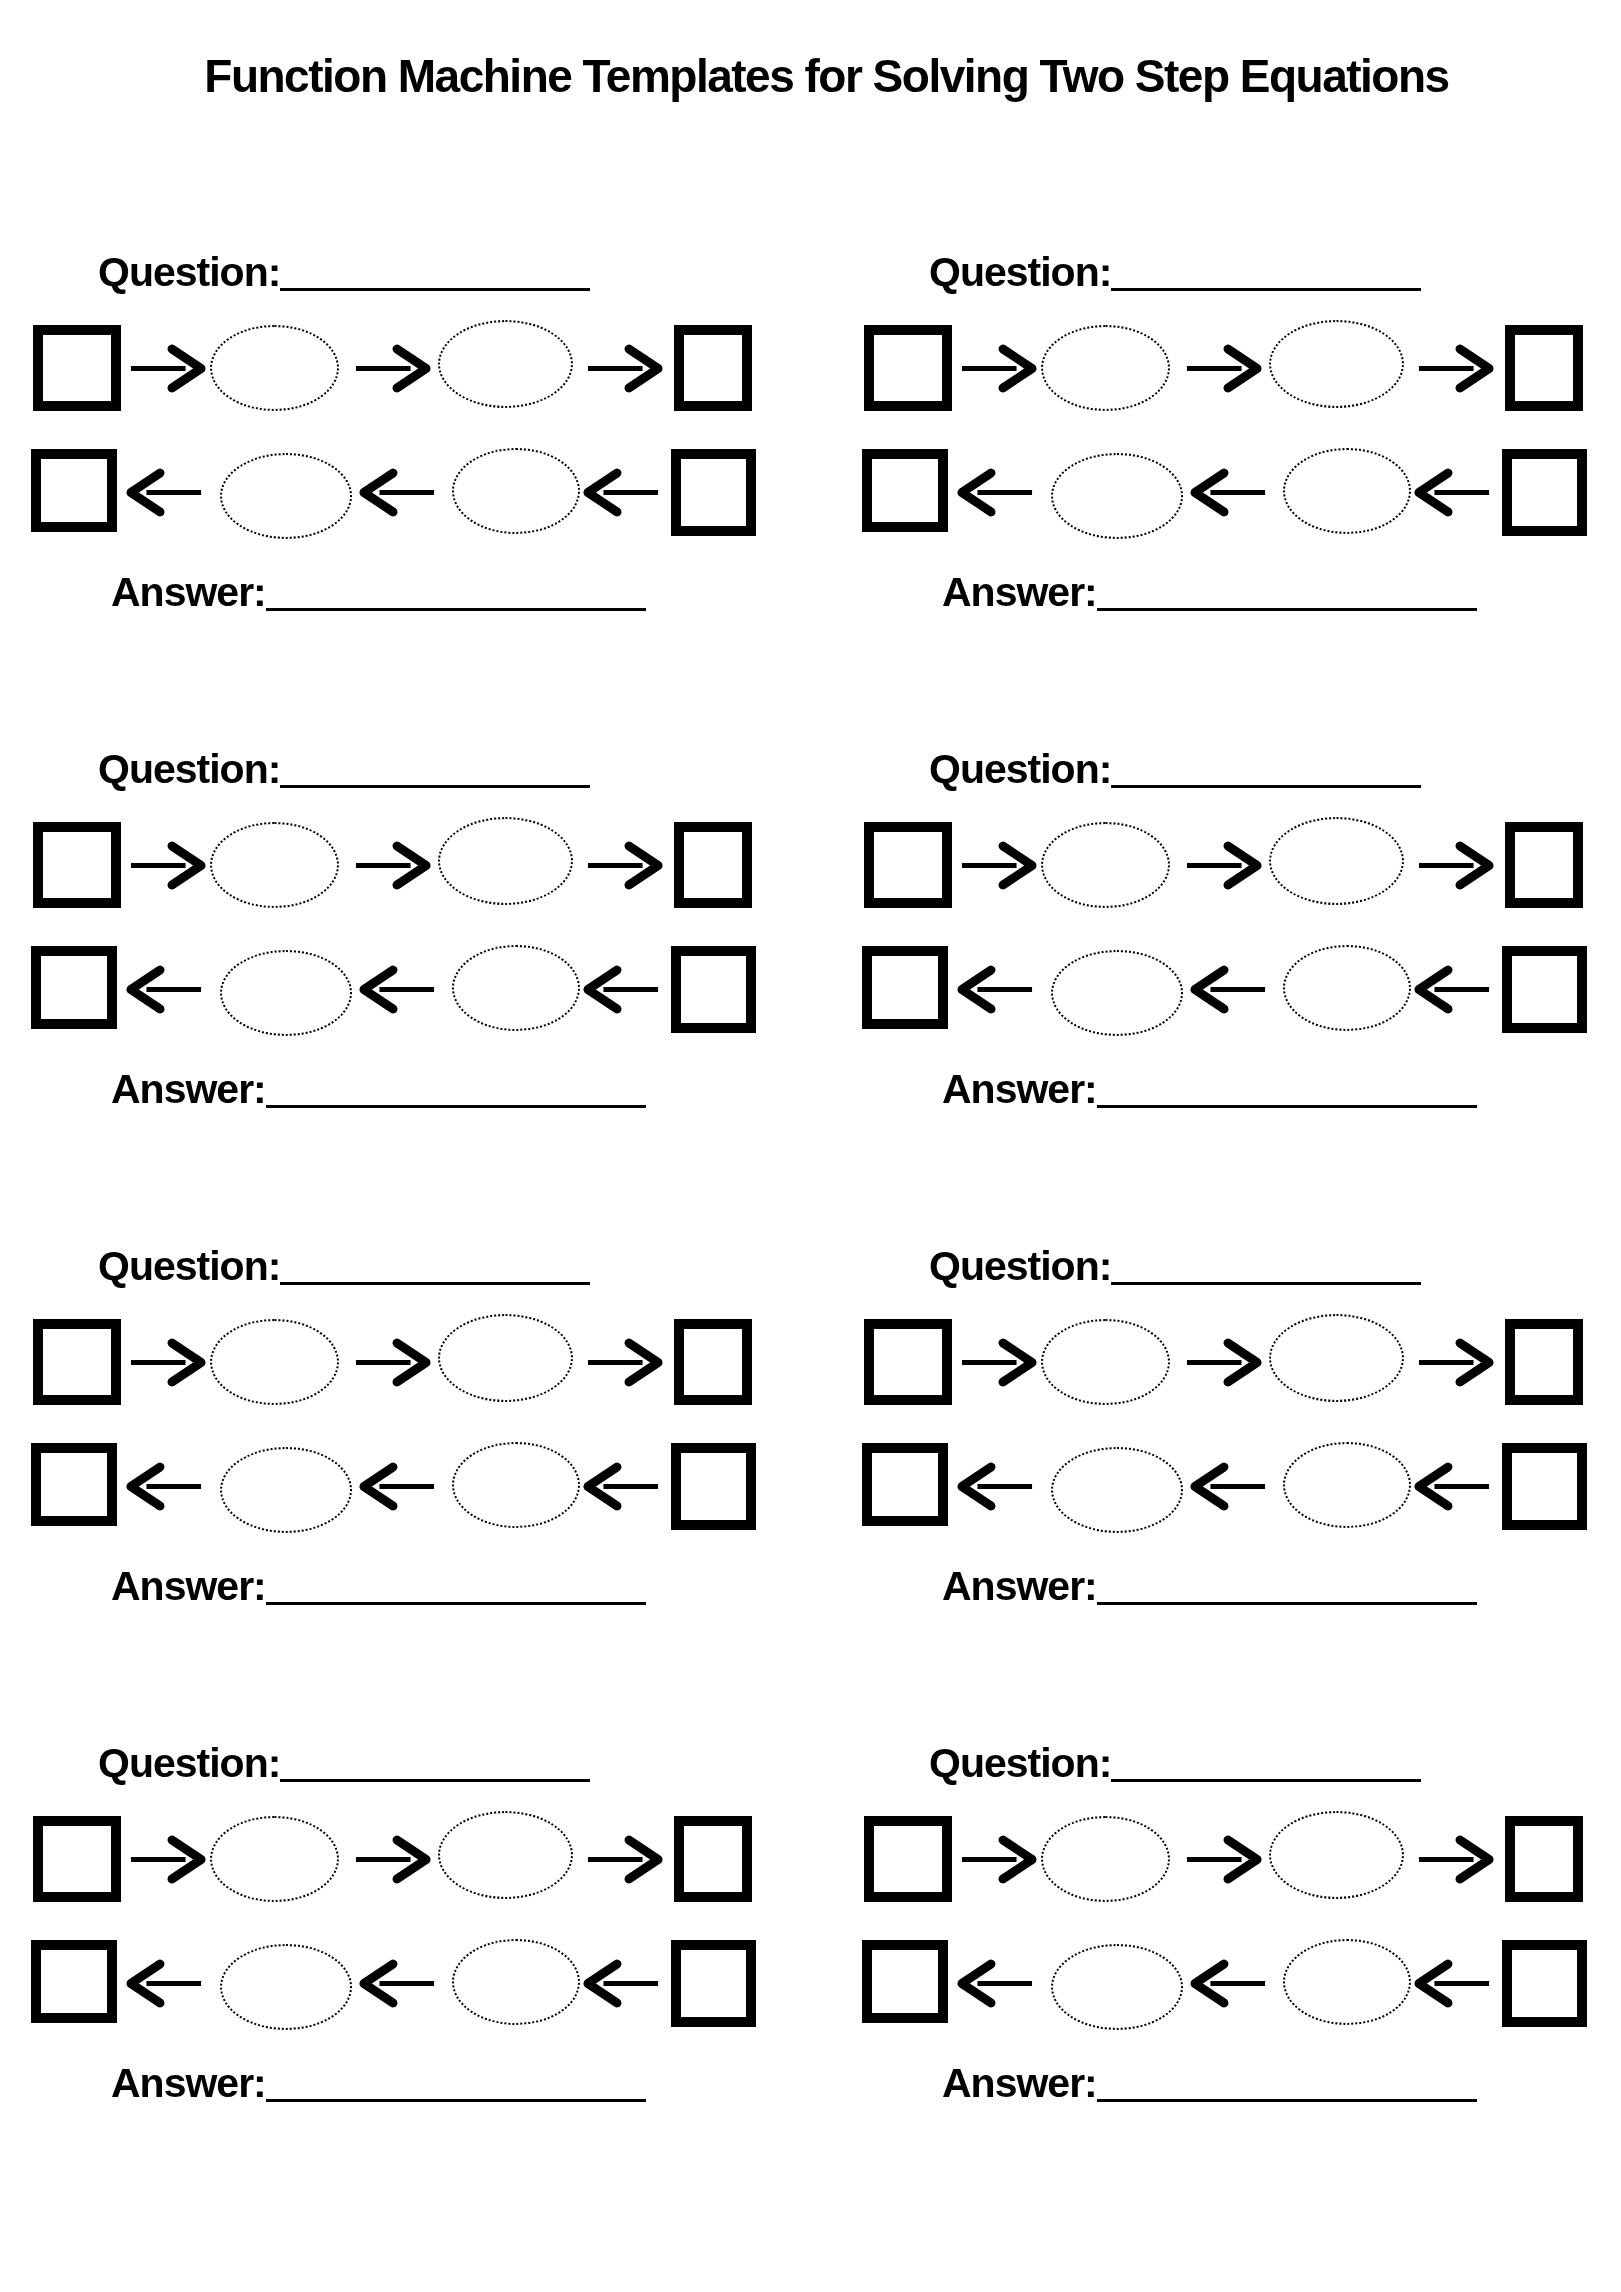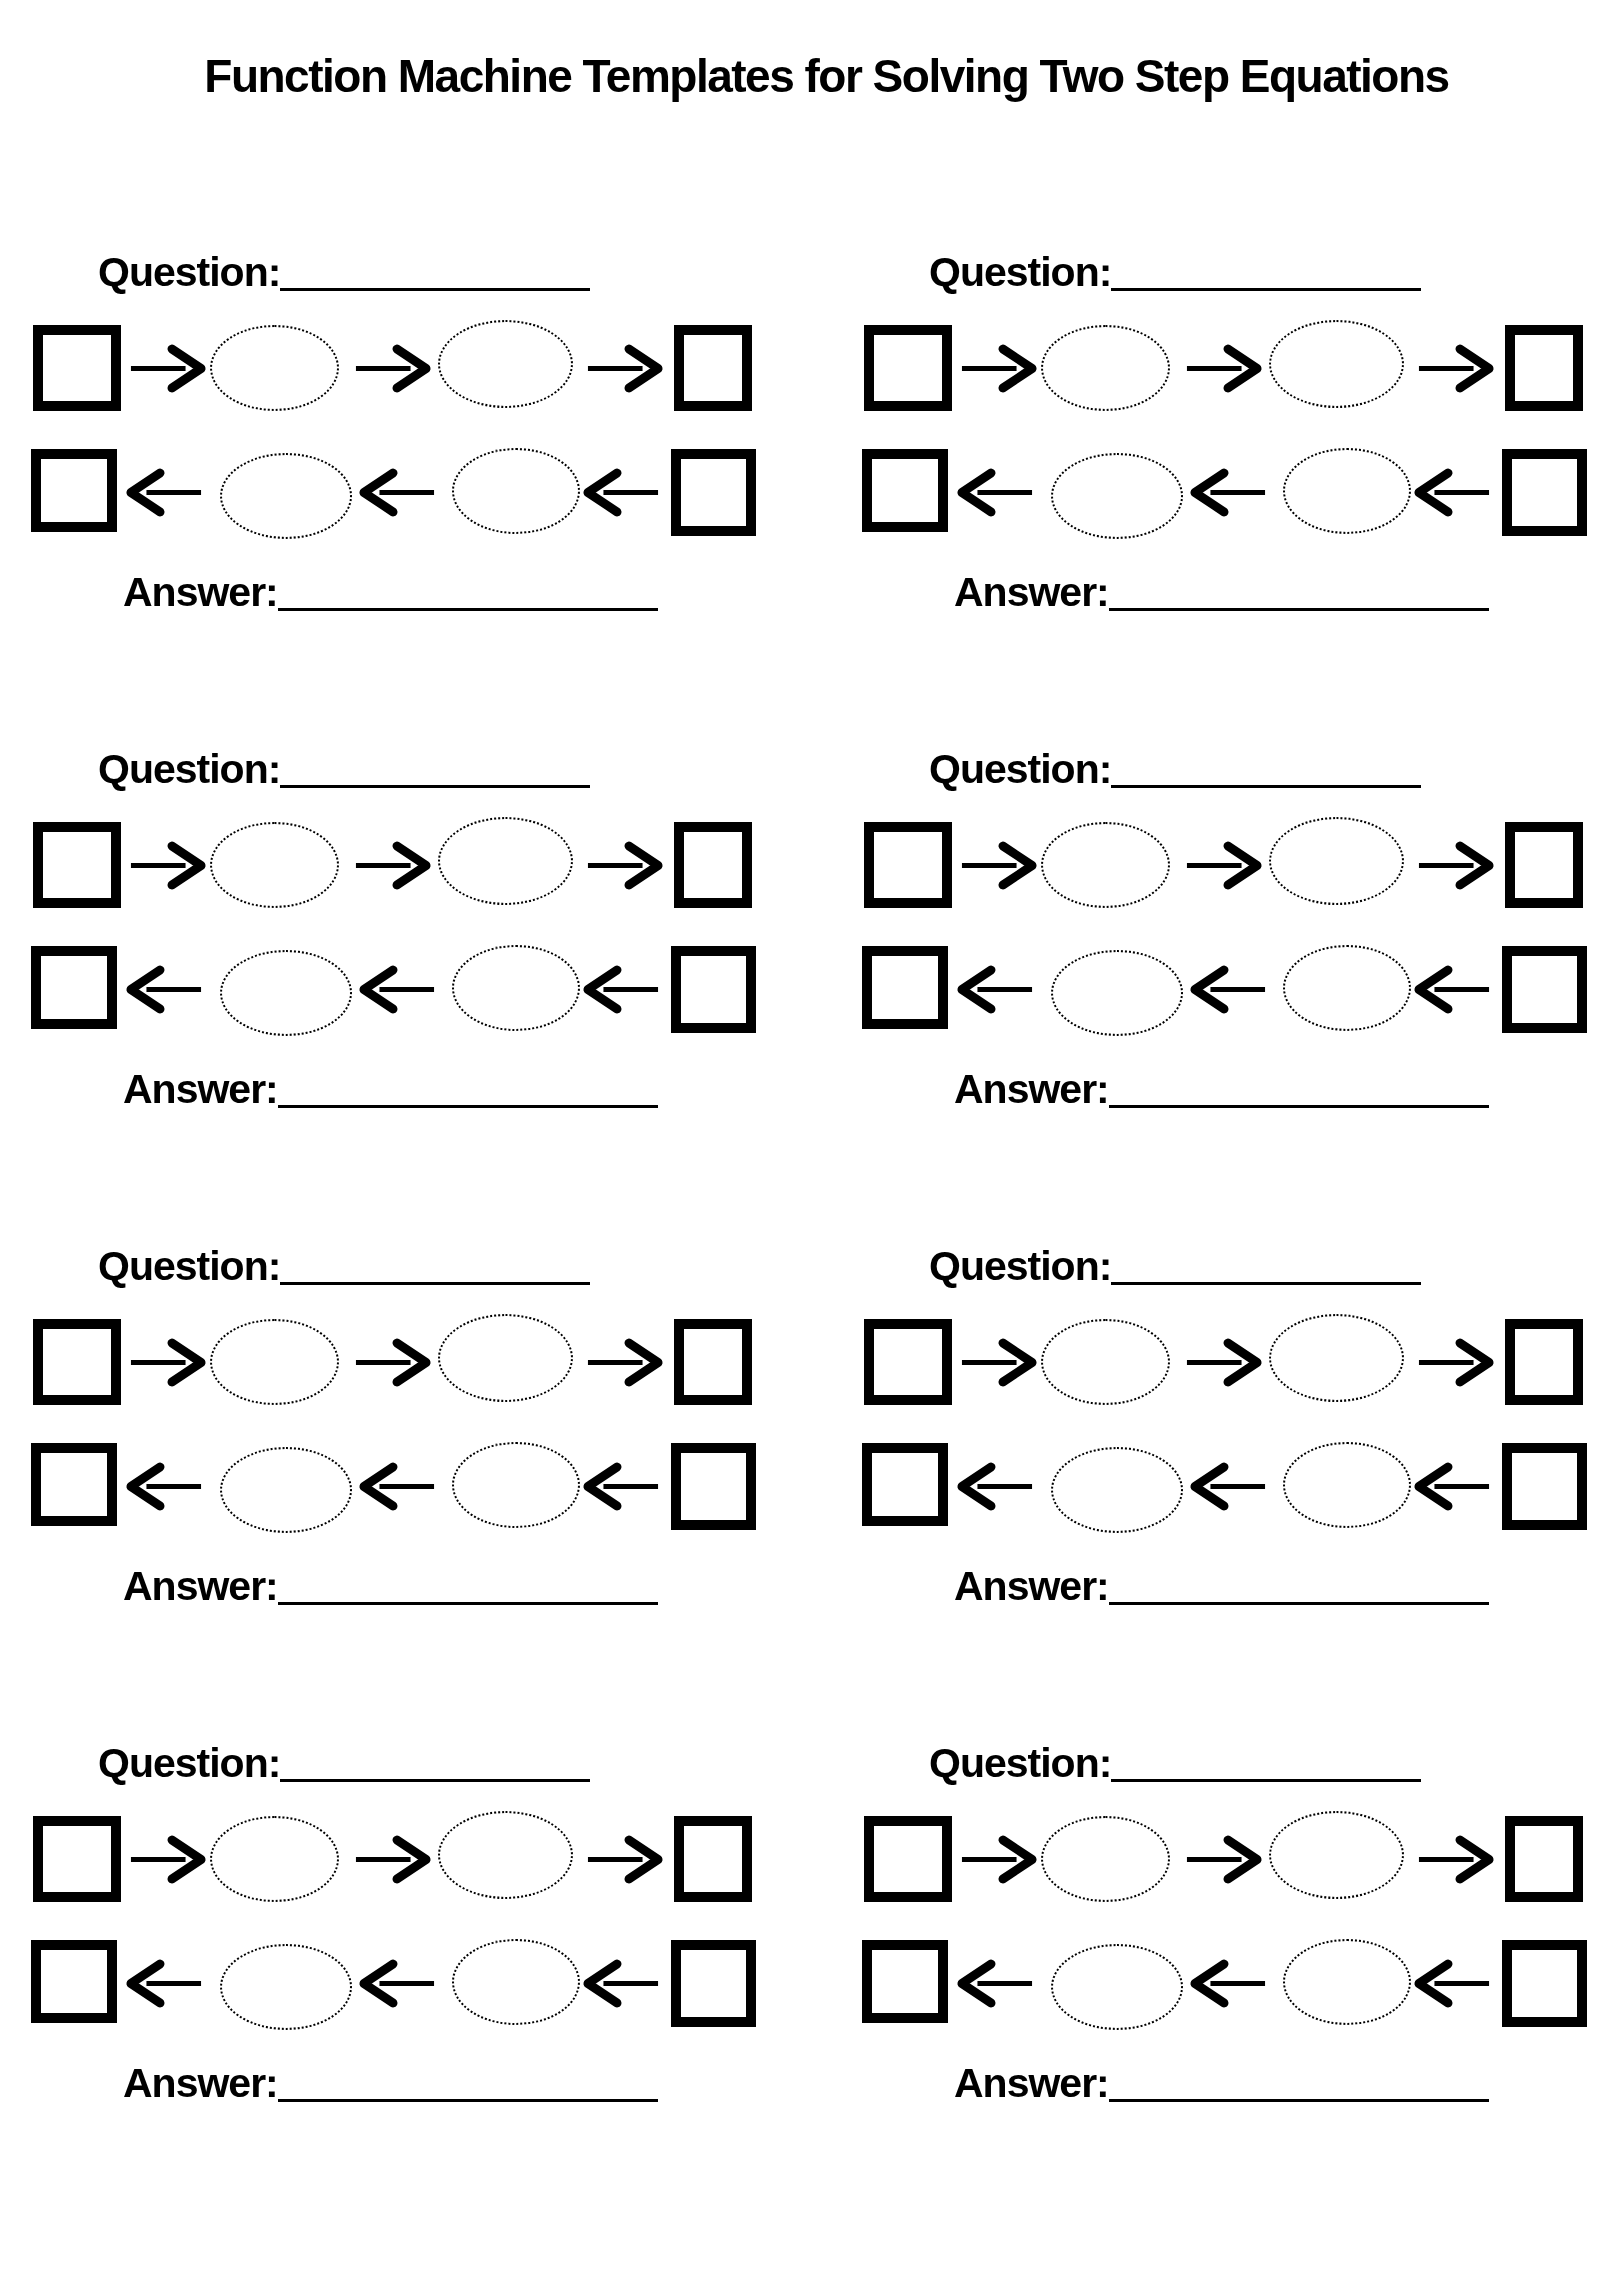--- a/index.html
+++ b/index.html
@@ -27,21 +27,21 @@
     display:inline-block;
     font-size:59px;font-weight:bold;letter-spacing:-1px;
     border-bottom:5.9px solid #000;padding:0 5.9px 2px 5.9px;
     line-height:1.0;white-space:nowrap;
   }
 
   
   .machine{position:absolute;width:733px;height:365px;}
 
   .qline{position:absolute;left:67px;top:0;white-space:nowrap;}
-  .aline{position:absolute;left:92px;top:320px;white-space:nowrap;}
+  .aline{position:absolute;left:80px;top:320px;white-space:nowrap;}
   .lab{
     font-size:41px;font-weight:bold;letter-spacing:-1px;
     line-height:43px;
   }
   .blank{
     display:inline-block;
     border-bottom:3.9px solid #000;
     height:33px;position:relative;top:4.9px;
   }
   .q-blank{width:310px;}

